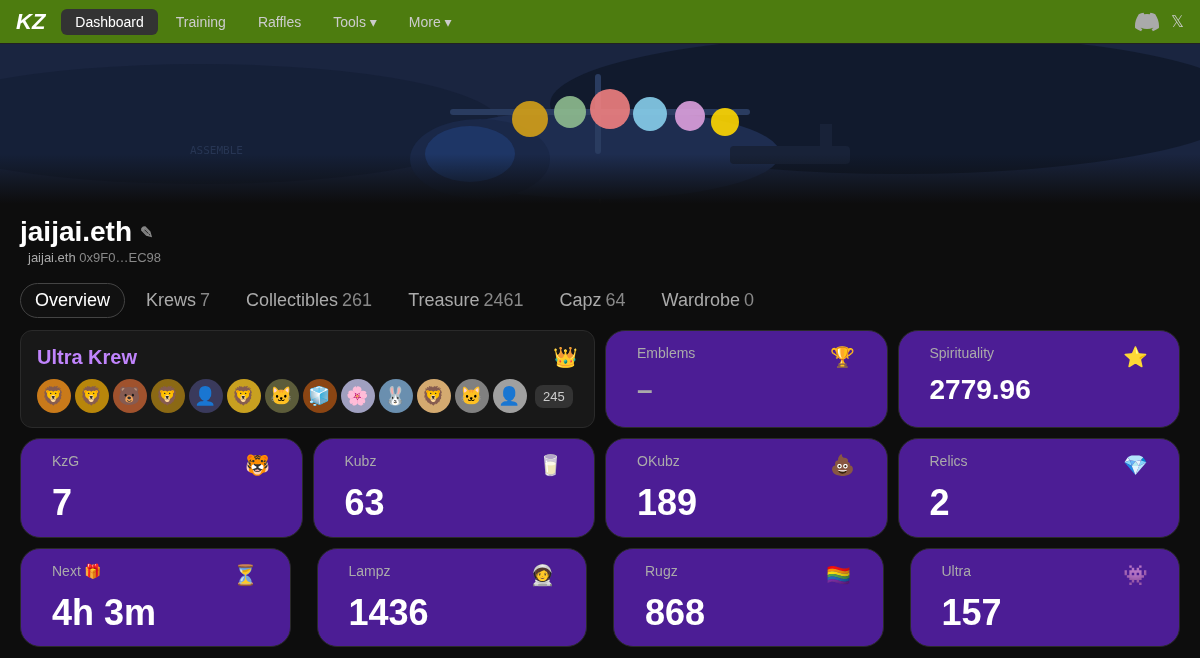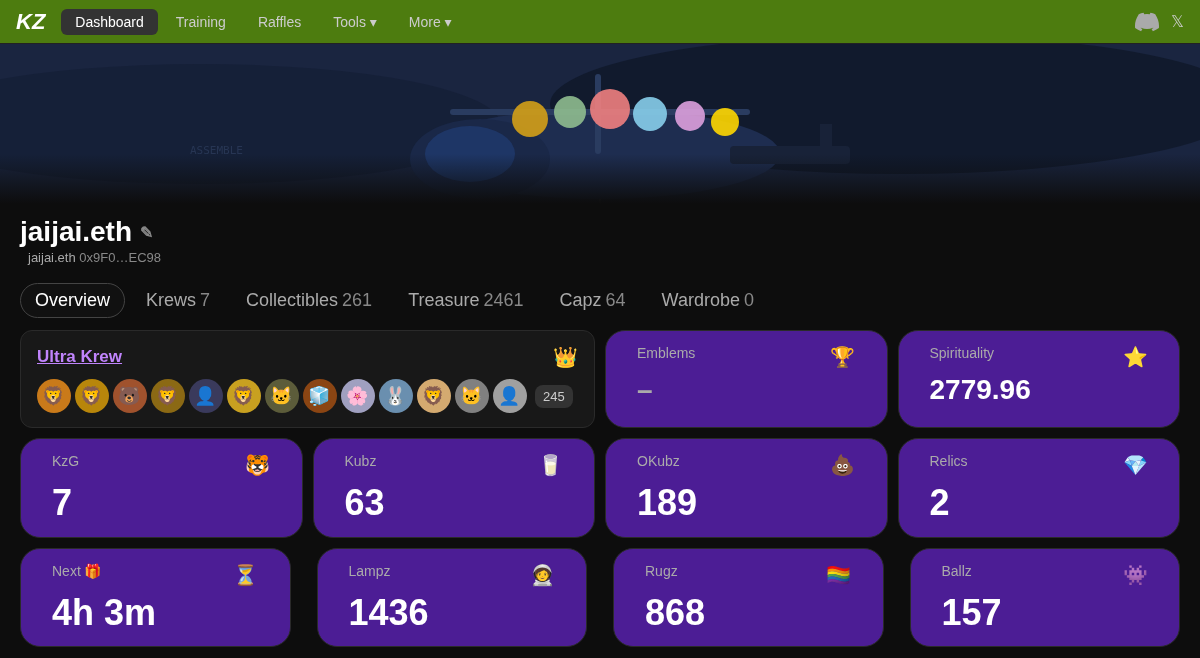--- a/index.html
+++ b/index.html
@@ -160,24 +160,23 @@
       padding: 14px 16px;
       border: 1px solid #2a2a2a;
     }
     .ultra-header {
       display: flex;
       justify-content: space-between;
       align-items: center;
       margin-bottom: 10px;
     }
     .ultra-label {
-      font-size: 17px;
+      font-size: 20px;
       font-weight: 600;
       color: #c084fc;
-      text-decoration: underline;
     }
     .avatar-row {
       display: flex;
       gap: 4px;
       align-items: center;
       flex-wrap: nowrap;
     }
     .avatar-circle {
       width: 34px;
       height: 34px;
@@ -418,18 +417,18 @@
   </div>
   <div class="card">
     <div class="card-header">
       <span class="card-label">Rugz</span>
       <span class="card-icon">🏳️‍🌈</span>
     </div>
     <div class="card-value">868</div>
   </div>
   <div class="card">
     <div class="card-header">
-      <span class="card-label">Ballz</span>
+      <span class="card-label">Ultra</span>
       <span class="card-icon">👾</span>
     </div>
     <div class="card-value">157</div>
   </div>
 </div>
 
 </body></html>

